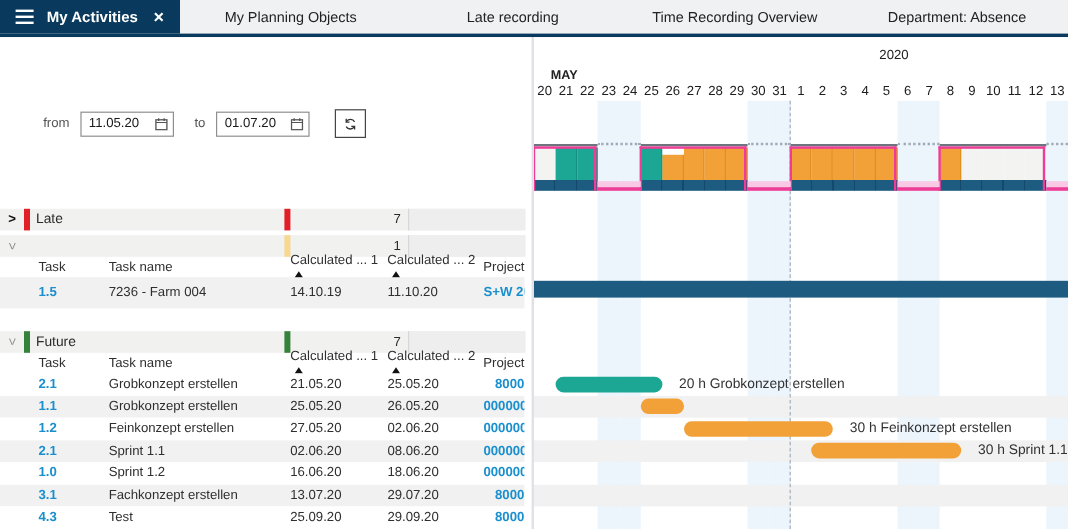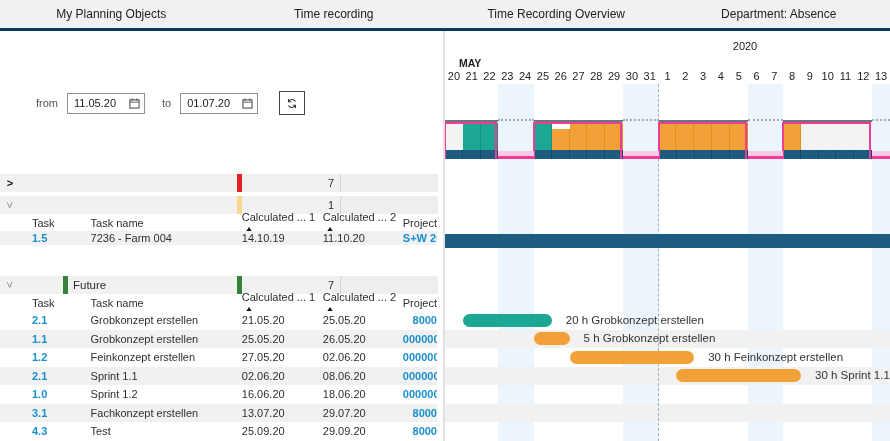--- a/index.html
+++ b/index.html
@@ -50,23 +50,32 @@
   .mon{font-size:10.5px;color:#222;font-weight:bold;}
   .daycell{font-size:11px;color:#1d1d1d;text-align:center;}
   .barlabel{font-size:11.5px;color:#333;white-space:nowrap;line-height:13px;}
 </style>
 </head>
 <body>
 
 <div class="stage">
 
   <div class="tabbar">
+    <div class="tab-active">
+      <span class="hamburger">
+          <i></i>
+          <i></i>
+          <i></i>
+        </span>
+      <span>My Activities</span>
+      <span class="tab-close">×</span>
+    </div>
     <div id="tabs-rest" style="display:flex;flex:1;">
         <div class="tab">My Planning Objects</div>
-        <div class="tab">Time recording</div>
+        <div class="tab">Late recording</div>
         <div class="tab">Time Recording Overview</div>
         <div class="tab">Department: Absence</div>
       </div>
   </div>
 
   <div class="left">
     <div class="filters">
       <span class="flabel">from</span>
       <span class="dfield">
         <span>11.05.20</span>
@@ -92,20 +101,24 @@
           <path d="M19 8 A8 8 0 0 0 5.5 7.5"></path>
             <polyline points="5,3 5,8.5 10.5,8.5" fill="none"></polyline>
           <path d="M5 16 A8 8 0 0 0 18.5 16.5"></path>
             <polyline points="19,21 19,15.5 13.5,15.5" fill="none"></polyline>
         </svg>
       </button>
     </div>
     <div id="table-body" style="position: absolute; inset: 0px;">
         <div class="tblrow grouprow" style="position: absolute; top: 143px; height: 18px;">
           <div class="g-arrow g-arrow arrow-collapsed">&gt;</div>
+          <div class="g-cell" style="left: 20px; width: 217px;">
+            <div class="strip" style="background: rgb(225, 31, 38);"></div>
+            <div class="g-label">Late</div>
+          </div>
           <div class="g-cell" style="left: 237px; width: 103px;">
             <div class="strip" style="background: rgb(225, 31, 38);"></div>
             <div class="g-count">7</div>
           </div>
           <div class="g-cell g-todo" style="left: 340px; width: 97px;"></div>
         </div>
         <div class="tblrow grouprow" style="position: absolute; top: 165px; height: 18px;">
           <div class="g-arrow g-arrow arrow-expanded">&gt;</div>
           <div class="g-cell" style="left: 237px; width: 103px;">
             <div class="strip" style="background: rgb(246, 216, 142);"></div>
@@ -113,30 +126,30 @@
           </div>
           <div class="g-cell g-todo" style="left: 340px; width: 97px;"></div>
         </div>
         <div class="tblrow trow hdr" style="position: absolute; top: 183.5px; height: 16px;">
           <div class="c-task">Task</div>
           <div class="c-name">Task name</div>
           <div class="c-c1">Calculated ... 1<span class="sortup"></span></div>
           <div class="c-c2">Calculated ... 2<span class="sortup"></span></div>
           <div class="c-proj">Project</div>
         </div>
-        <div class="tblrow trow" style="position: absolute; top: 200px; height: 14px; background: rgb(241, 241, 241);">
+        <div class="tblrow trow" style="position: absolute; top: 200px; height: 26px; background: rgb(241, 241, 241);">
           <div class="c-task" style="color: rgb(26, 143, 205); font-weight: 700;">1.5</div>
           <div class="c-name">7236 - Farm 004</div>
           <div class="c-c1">14.10.19</div>
           <div class="c-c2">11.10.20</div>
           <div class="c-proj" style="color: rgb(26, 143, 205); font-weight: 700; overflow: hidden; white-space: nowrap;">S+W 20X</div>
         </div>
         <div class="tblrow grouprow" style="position: absolute; top: 245px; height: 17.5px;">
           <div class="g-arrow g-arrow arrow-expanded">&gt;</div>
-          <div class="g-cell" style="left: 20px; width: 222px; margin-left: 43px;">
+          <div class="g-cell" style="left: 20px; width: 222px;">
             <div class="strip" style="background: rgb(53, 130, 58);"></div>
             <div class="g-label">Future</div>
           </div>
           <div class="g-cell" style="left: 237px; width: 103px;">
             <div class="strip" style="background: rgb(53, 130, 58);"></div>
             <div class="g-count">7</div>
           </div>
           <div class="g-cell g-todo" style="left: 340px; width: 97px;"></div>
         </div>
         <div class="tblrow trow hdr" style="position: absolute; top: 263.5px; height: 16px;">
@@ -291,20 +304,19 @@
       <div style="left: 302.6px; top: 88px; width: 35.6px; height: 0px; border-top: 2px dotted rgb(159, 171, 182);"></div>
       <div style="left: 302.6px; top: 120px; width: 35.6px; height: 5px; background: rgb(248, 200, 228);"></div>
       <div style="left: 302.6px; top: 125px; width: 35.6px; height: 2.5px; background: rgb(238, 61, 151);"></div>
       <div style="left: 427.2px; top: 88px; width: 17.8px; height: 0px; border-top: 2px dotted rgb(159, 171, 182);"></div>
       <div style="left: 427.2px; top: 120px; width: 17.8px; height: 5px; background: rgb(248, 200, 228);"></div>
       <div style="left: 427.2px; top: 125px; width: 17.8px; height: 2.5px; background: rgb(238, 61, 151);"></div>
       <div style="left: 0px; width: 445px; top: 202.5px; height: 14.5px; background: rgb(29, 92, 128);"></div>
       <div style="left: 17.8px; top: 282.5px; width: 89px; height: 13px; background: rgb(28, 167, 149); border-radius: 7px;"></div>
       <div class="barlabel" style="left: 120.8px; top: 282.5px;">20 h Grobkonzept erstellen</div>
       <div style="left: 89px; top: 301px; width: 35.6px; height: 13px; background: rgb(242, 161, 56); border-radius: 7px;"></div>
-      <div class="barlabel" style="left: 138.6px; top: 301px;">5 h Grobkonzept erstellen</div>
       <div style="left: 124.6px; top: 319.5px; width: 124.6px; height: 13px; background: rgb(242, 161, 56); border-radius: 7px;"></div>
       <div class="barlabel" style="left: 263.2px; top: 319.5px;">30 h Feinkonzept erstellen</div>
       <div style="left: 231.4px; top: 338px; width: 124.6px; height: 13px; background: rgb(242, 161, 56); border-radius: 7px;"></div>
       <div class="barlabel" style="left: 370px; top: 338px;">30 h Sprint 1.1</div>
     </div>
 
 </div>
 
 </body></html>

